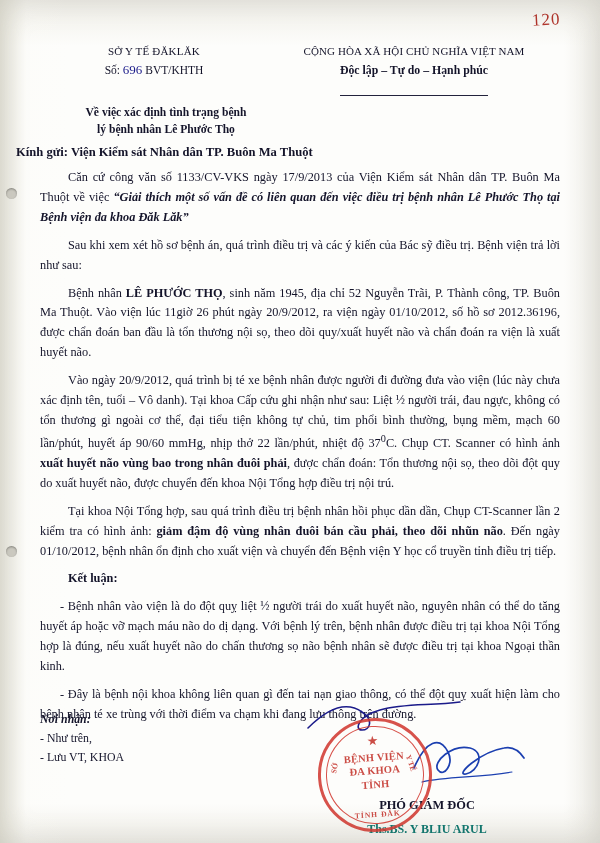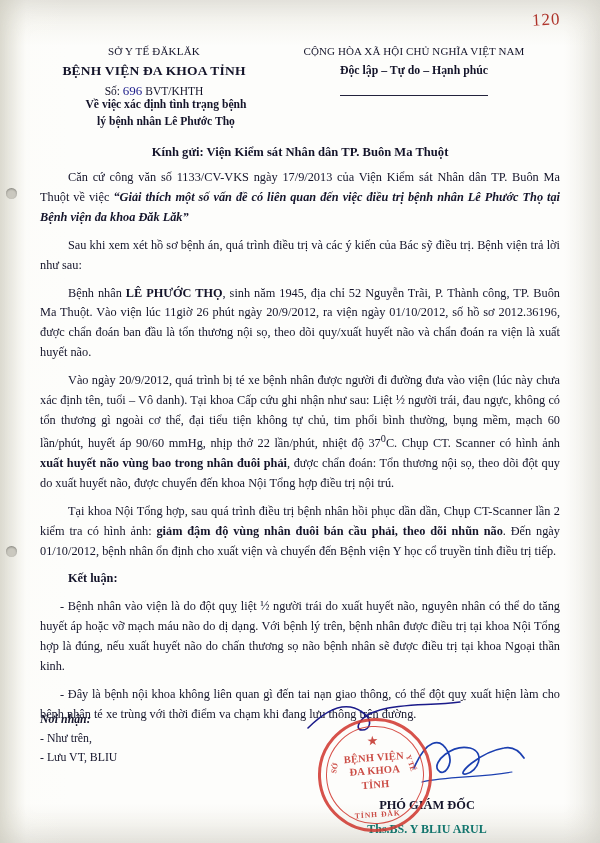--- a/index.html
+++ b/index.html
@@ -89,41 +89,41 @@
   .hdr-right .country { font-size: 11px; font-weight: normal; letter-spacing: .1px; }
   .hdr-right .motto { font-size: 11.8px; font-weight: bold; display:inline-block; border-bottom: 1px solid #23233c; padding-bottom:16px; margin-top: 2px;}
   .hand-num {
     font-family: "Liberation Serif", serif;
     color: #1b1b8a;
     font-size: 13px;
   }
   .subject {
     position: absolute;
     left: 46px;
-    top: 96px;
+    top: 104px;
     width: 240px;
     font-size: 11.6px;
     line-height: 1.5;
     font-weight: bold;
     text-align: center;
   }
   .datestamp {
     position: absolute;
     right: 44px;
     top: 96px;
     font-size: 11.6px;
     font-style: italic;
   }
   .kinhgui {
     position: absolute;
     left: 0; right: 0;
     top: 145px;
-    text-align: center;
     font-size: 12.6px;
     font-weight: bold;
+    padding-left: 16px;
   }
   .body {
     position: absolute;
     left: 40px;
     top: 168px;
     width: 520px;
     font-size: 12.3px;
     line-height: 1.62;
     text-align: justify;
   }
@@ -264,21 +264,20 @@
   <div class="punch p1"></div>
   <div class="punch p2"></div>
 
   <div class="content">
 
     <div class="handwrite-top">120</div>
 
     <div class="header">
       <div class="hdr-left">
         <div class="dept">SỞ Y TẾ ĐĂKLĂK</div>
-        <div class="hosp">BỆNH VIỆN ĐA KHOA TỈNH</div>
         <div class="sohieu">
           <span>Số:</span>
           <span class="hand-num">696</span>
           <span>BVT/KHTH</span>
         </div>
       </div>
       <div class="hdr-right">
         <div class="country">CỘNG HÒA XÃ HỘI CHỦ NGHĨA VIỆT NAM</div>
         <div class="motto">Độc lập – Tự do – Hạnh phúc</div>
       </div>
@@ -309,21 +308,21 @@
       <p class="dash">- Bệnh nhân vào viện là do đột quỵ liệt ½ người trái do xuất huyết não, nguyên nhân có thể do tăng huyết áp hoặc vỡ mạch máu não do dị dạng. Với bệnh lý trên, bệnh nhân được điều trị tại khoa Nội Tổng hợp là đúng, nếu xuất huyết não do chấn thương sọ não bệnh nhân sẽ được điều trị tại khoa Ngoại thần kinh.</p>
 
       <p class="dash">- Đây là bệnh nội khoa không liên quan gì đến tai nạn giao thông, có thể đột quỵ xuất hiện làm cho bệnh nhân té xe trùng với thời điểm va chạm khi đang lưu thông trên đường.</p>
 
     </div>
 
     <div class="footer">
       <div class="noinhan">
         <div class="ttl">Nơi nhận:</div>
         <div>- Như trên,</div>
-        <div>- Lưu VT, BLIU</div>
+        <div>- Lưu VT, KHOA</div>
       </div>
       <div class="phogd">PHÓ GIÁM ĐỐC</div>
       <div class="signer">Ths.BS. Y BLIU ARUL</div>
     </div>
 
     <svg class="sig-line" viewBox="0 0 200 40">
       <path d="M8,28 C30,6 48,2 62,12 C74,20 70,30 62,30 C54,30 58,16 80,10 C104,3 130,6 160,2" fill="none" stroke="#1b1b8a" stroke-width="1.6" stroke-linecap="round"></path>
     </svg>
     <svg class="signature" viewBox="0 0 120 70">
       <path d="M6,42 C18,14 32,10 40,26 C46,38 36,52 30,44 C24,36 44,18 62,22 C78,26 70,46 58,48 C46,50 72,26 96,22 C106,20 112,26 116,32" fill="none" stroke="#1b3fb0" stroke-width="1.7" stroke-linecap="round"></path>

